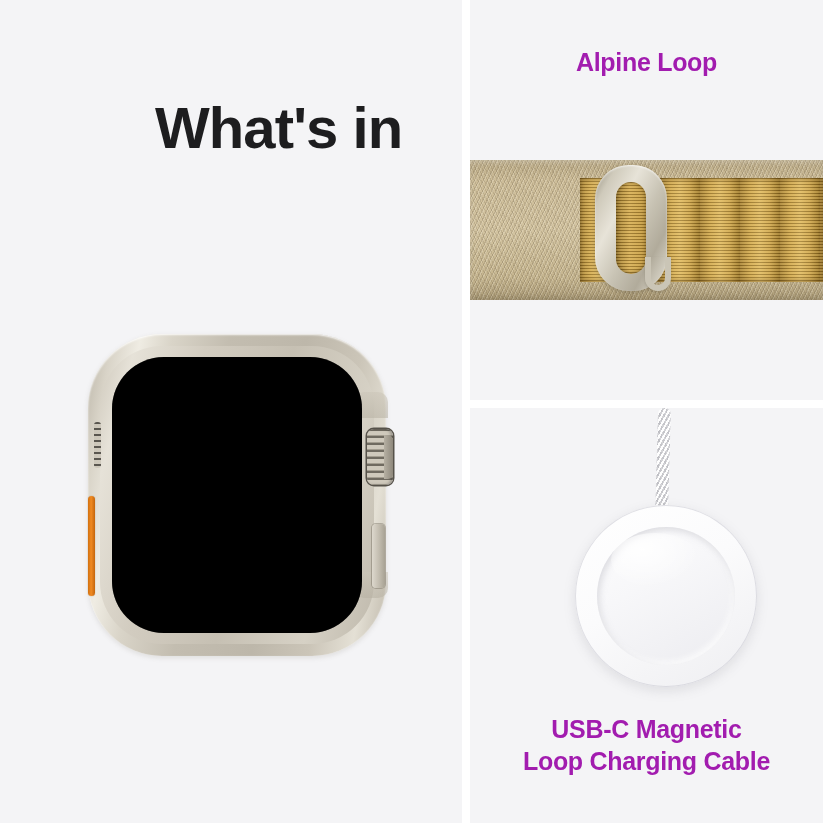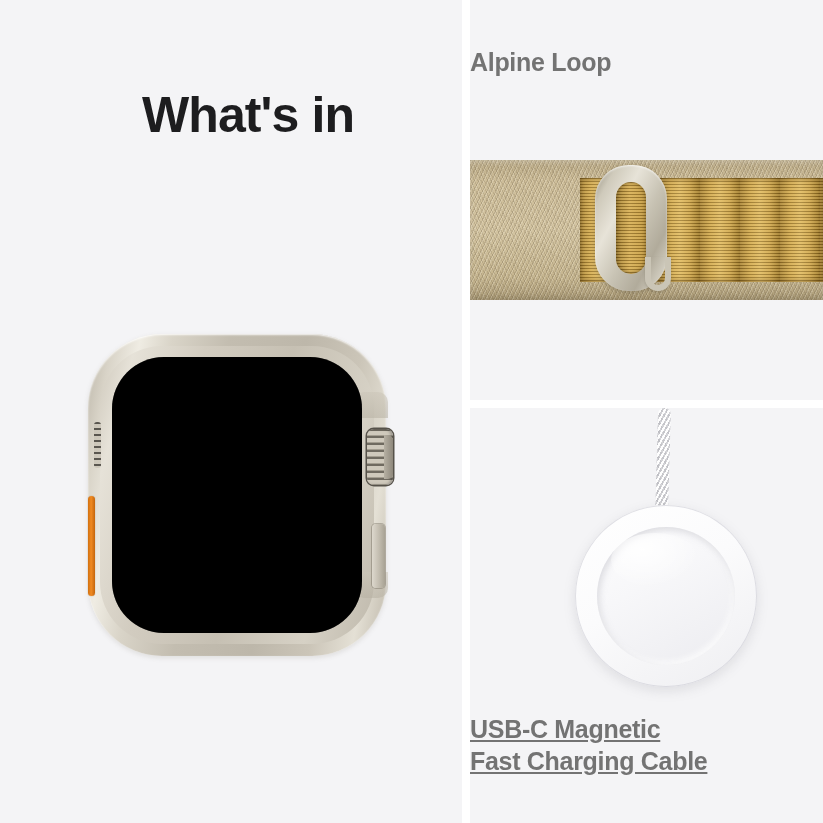--- a/index.html
+++ b/index.html
@@ -30,39 +30,39 @@
   #panel-watch   { left: 0;   top: 0;   width: 462px; height: 823px; }
   #panel-band    { left: 470px; top: 0;   width: 353px; height: 400px; }
   #panel-charger { left: 470px; top: 408px; width: 353px; height: 415px; }
 
   
   .headline {
     position: absolute;
     left: 140px;
     top: 84px;
     width: 300px;
-    margin: 2px;
-    font-size: 50px;
+    margin: 15px;
+    font-size: 58px;
     line-height: 58px;
     font-weight: bold;
     letter-spacing: -0.9px;
     color: #1d1d1f;
   }
   .caption {
     position: absolute;
     width: 100%;
-    text-align: left;
+    text-align: center;
     font-size: 25px;
     line-height: 32px;
     font-weight: bold;
     letter-spacing: -0.3px;
-    color: #737373;
+    color: #a21caf;
   }
   #band-caption    { top: 46px; }
-  #charger-caption { top: 305px; text-decoration: underline; }
+  #charger-caption { top: 305px; }
 
   
   #watch {
     position: absolute;
     left: 74px;
     top: 334px;
     width: 326px;
     height: 322px;
   }
 
@@ -395,17 +395,17 @@
   <div class="panel" id="panel-charger">
 
     <div id="charger">
       <div class="cable"></div>
       <div class="puck">
         <div class="puck-face"></div>
         <div class="puck-sheen"></div>
       </div>
     </div>
 
-    <div class="caption" id="charger-caption"><span>USB-C Magnetic</span><br><span>Fast Charging Cable</span></div>
+    <div class="caption" id="charger-caption"><span>USB-C Magnetic</span><br><span>Loop Charging Cable</span></div>
 
   </div>
 
 </div>
 
 </body></html>

